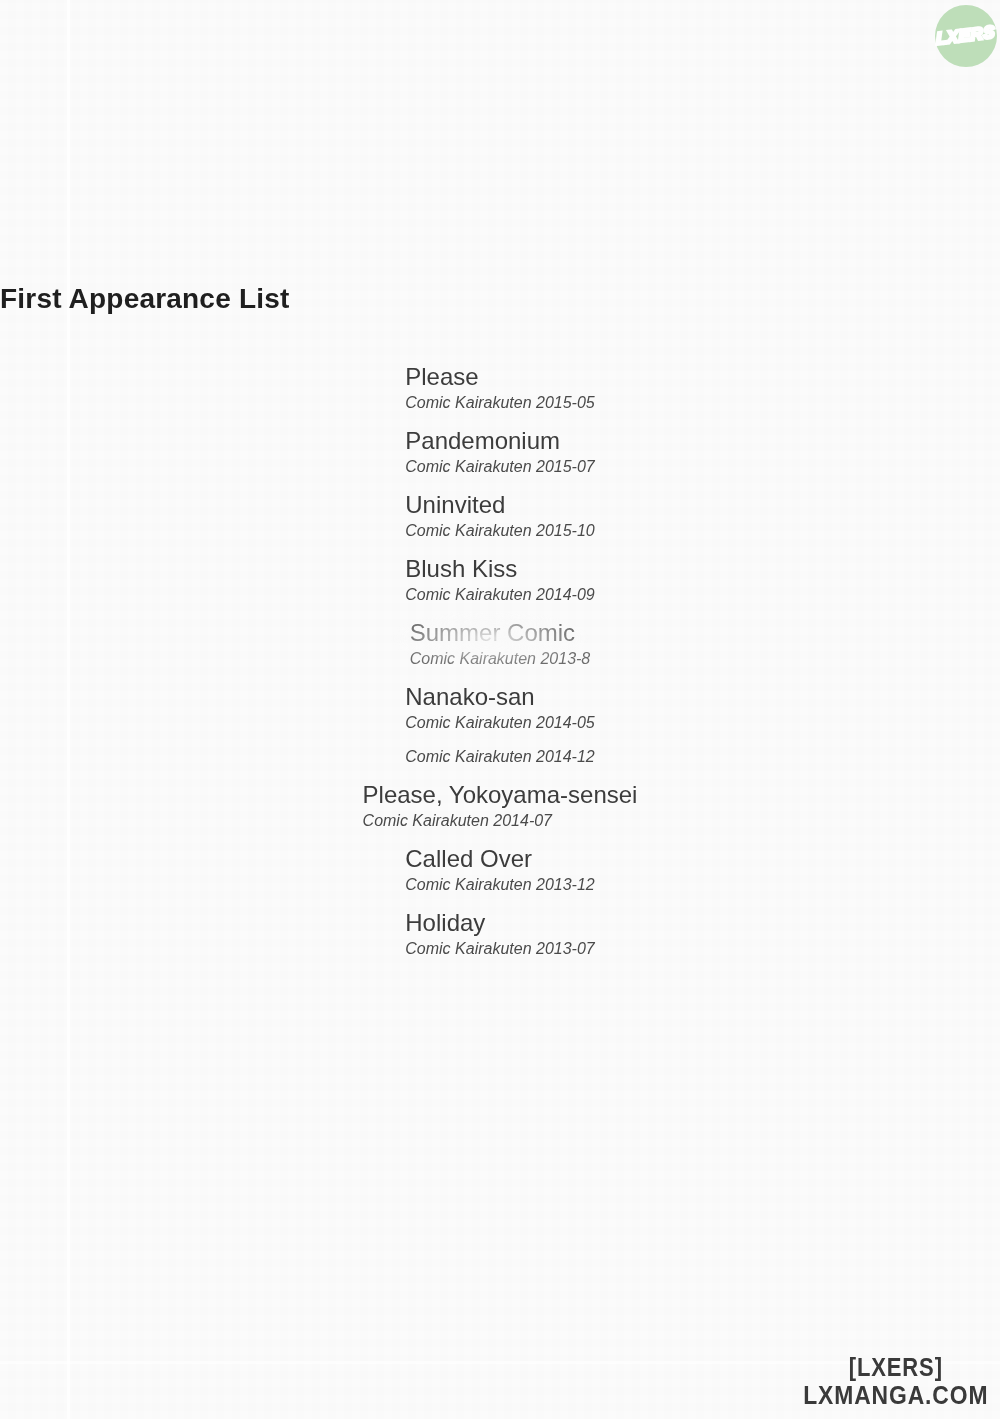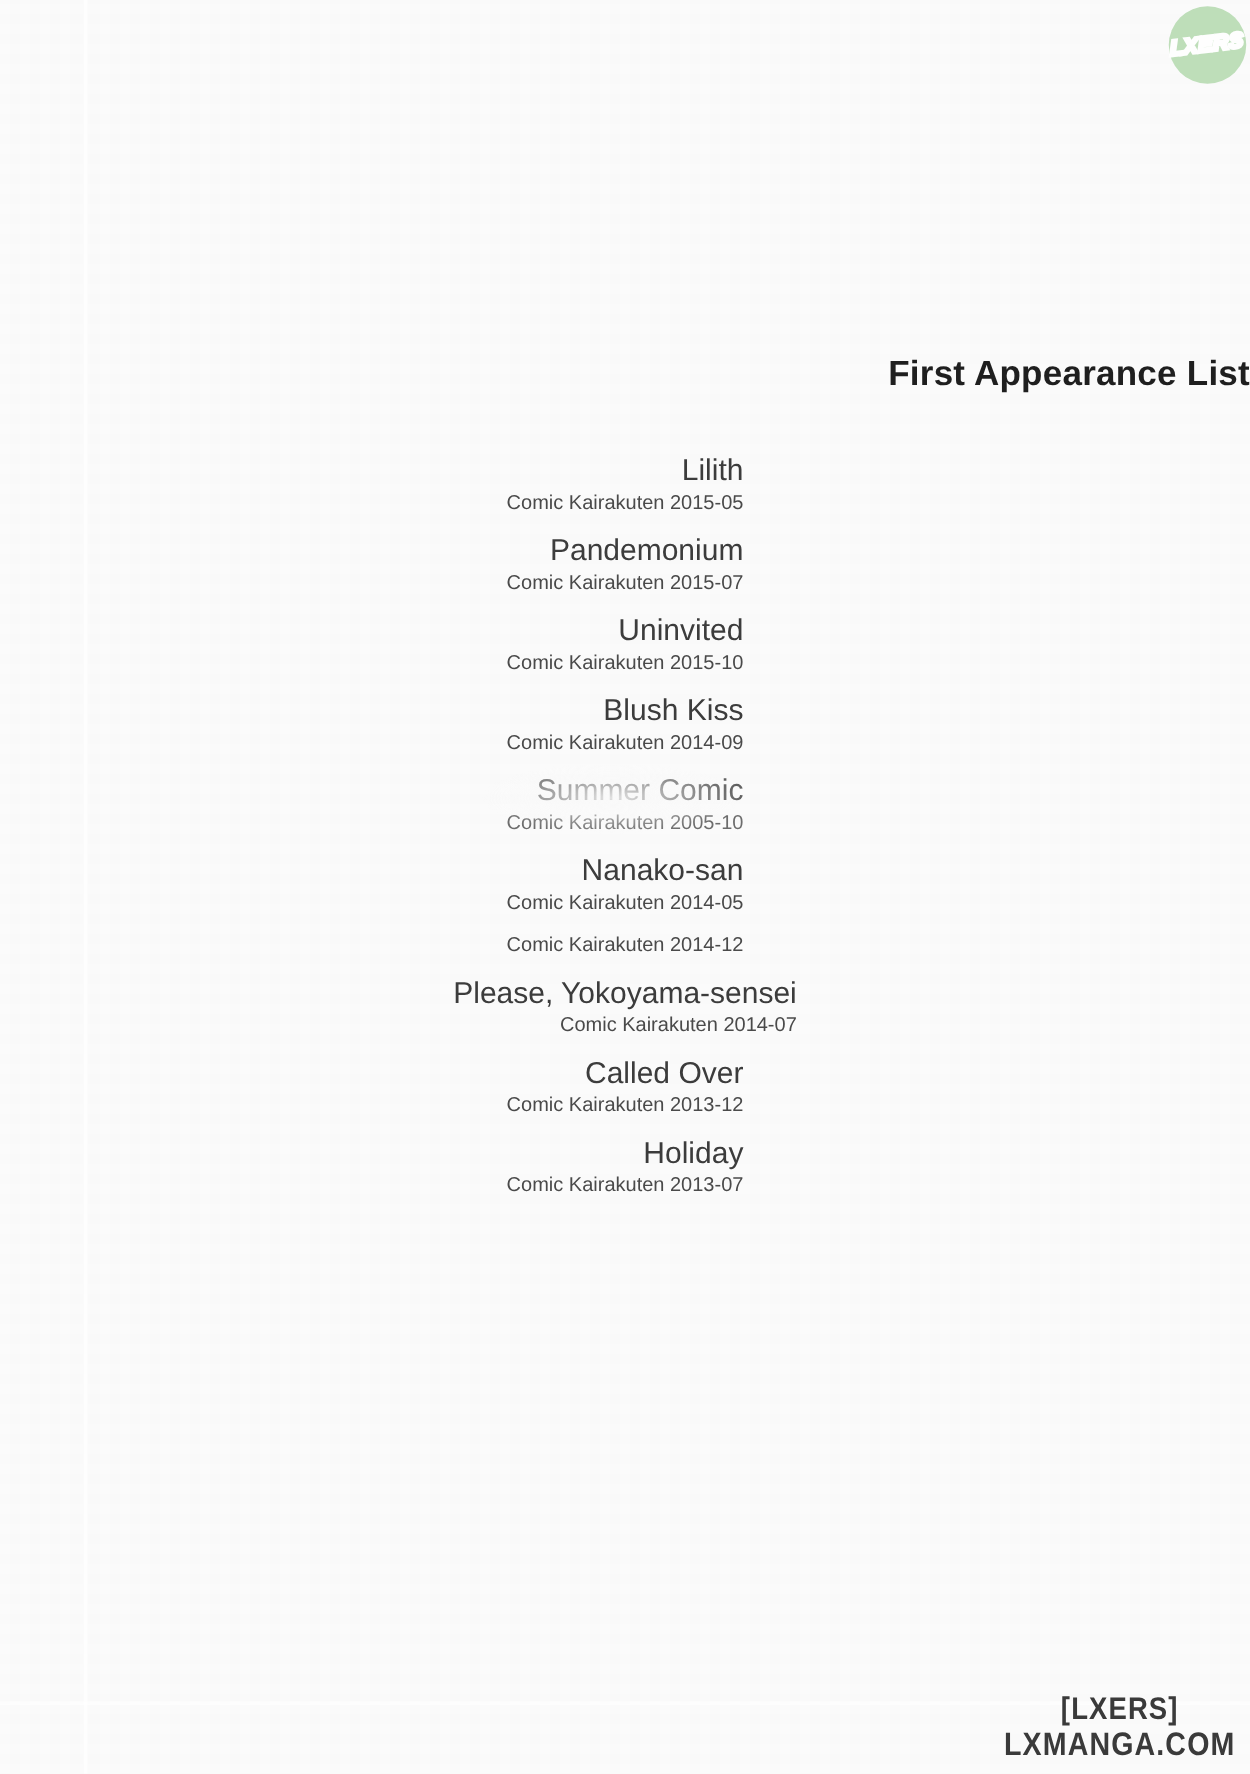--- a/index.html
+++ b/index.html
@@ -46,39 +46,40 @@
     color: transparent;
   }
   .logo-text::before {
     content: attr(data-text);
     position: absolute; left: 0; top: 0; z-index: -1;
     -webkit-text-stroke: 3px #ffffff;
     color: #ffffff;
   }
 
   
-  .content { position: relative; text-align: right; }
+  .content { position: relative; text-align: left; }
   .page-title {
     padding-top: 282px;
     font-size: 28px; line-height: 34px; font-weight: bold;
     color: #1f1f1f; letter-spacing: .2px;
   }
   .entries {
     margin-top: 46px;
     display: flex; flex-direction: column; gap: 13px;
     align-items: center;
   }
   .entry { position: relative; }
   .entry-title {
     font-size: 24px; line-height: 30px; font-weight: normal;
     color: #3c3c3c;
   }
   .entry-source {
     font-size: 16px; line-height: 21px;
     color: #4a4a4a;
+    font-style: italic;
   }
   .entry.faded { opacity: .8; }
   .entry.faded::after {
     content: ""; position: absolute; inset: -6px -40px;
     background: radial-gradient(ellipse 55% 65% at 46% 42%,
                 rgba(249,249,249,.85) 0%, rgba(249,249,249,0) 70%);
     pointer-events: none;
   }
 
   
@@ -100,21 +101,21 @@
 
 <div class="logo-badge">
   <span class="logo-text" data-text="LXERS">LXERS</span>
 </div>
 
 <div class="content">
   <h1 class="page-title">First Appearance List</h1>
 
   <div class="entries">
   <div class="entry">
-    <div class="entry-title">Lilith</div>
+    <div class="entry-title">Please</div>
     <div class="entry-source">Comic Kairakuten 2015-05</div>
   </div>
 
   <div class="entry">
     <div class="entry-title">Pandemonium</div>
     <div class="entry-source">Comic Kairakuten 2015-07</div>
   </div>
 
   <div class="entry">
     <div class="entry-title">Uninvited</div>
@@ -122,21 +123,21 @@
   </div>
 
 
   <div class="entry">
     <div class="entry-title">Blush Kiss</div>
     <div class="entry-source">Comic Kairakuten 2014-09</div>
   </div>
 
   <div class="entry faded">
     <div class="entry-title">Summer Comic</div>
-    <div class="entry-source">Comic Kairakuten 2005-10</div>
+    <div class="entry-source">Comic Kairakuten 2013-8</div>
   </div>
 
   <div class="entry">
     <div class="entry-title">Nanako-san</div>
     <div class="entry-source">Comic Kairakuten 2014-05</div>
   </div>
 
   <div class="entry">
     <div class="entry-source">Comic Kairakuten 2014-12</div>
   </div>

